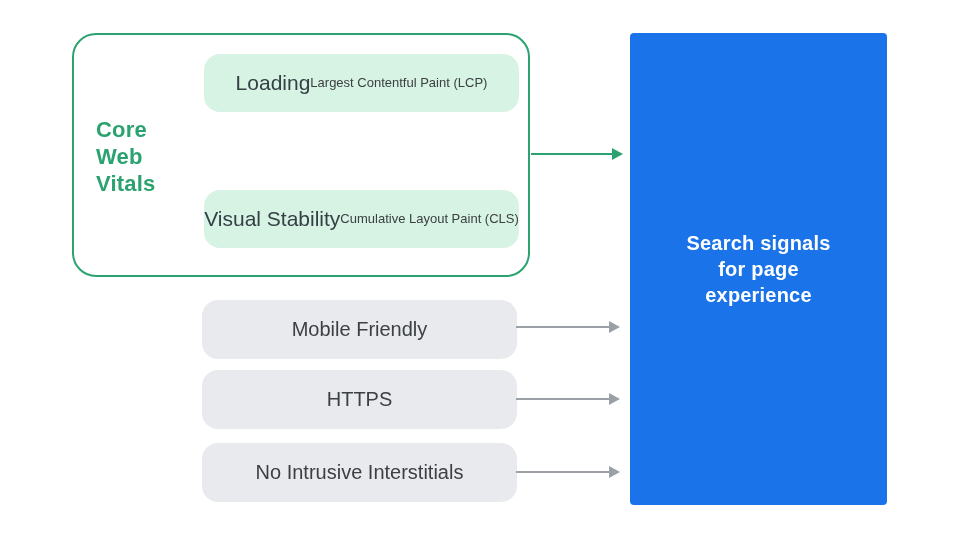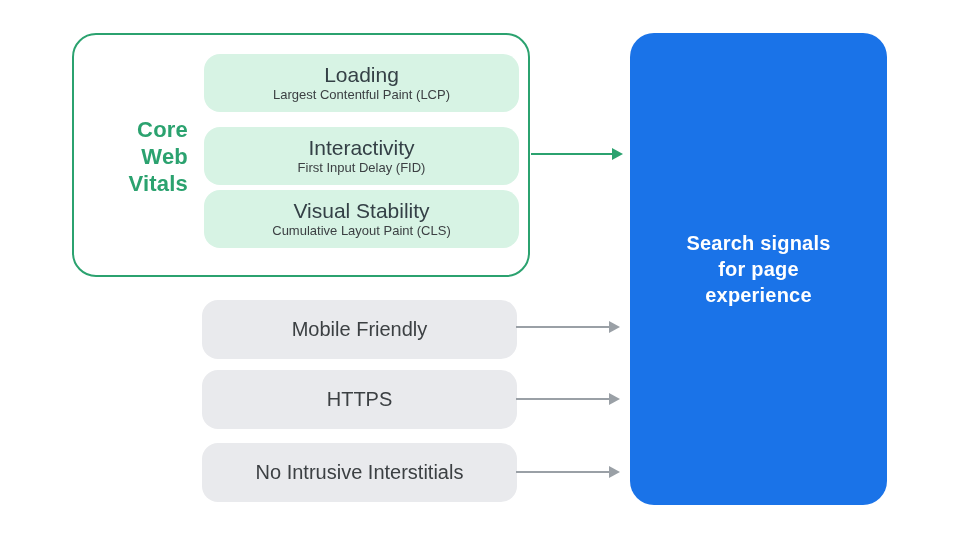--- a/index.html
+++ b/index.html
@@ -18,27 +18,27 @@
     overflow:hidden;font-family:"Liberation Sans",sans-serif;
   }
   
   .cwv-group{
     position:absolute;left:72px;top:33px;width:458px;height:244px;
     border:2px solid var(--accent-green);border-radius:24px;
     background:#ffffff;box-sizing:border-box;
   }
   .cwv-label{
     position:absolute;left:22px;top:81px;width:92px;
-    text-align:right;color:var(--accent-green);
+    text-align:left;color:var(--accent-green);
     font-size:22px;font-weight:700;line-height:27px;
     white-space:pre-line;letter-spacing:.2px;
   }
   .pill{
     position:absolute;border-radius:16px;box-sizing:border-box;
-    display:flex;flex-direction:column;align-items:center;justify-content:center;
+    display:flex;align-items:center;justify-content:center;
   }
   .pill.green{left:130px;width:315px;height:58px;background:var(--pill-green-bg);}
   .pill-title{
     color:var(--title-text);font-size:21px;font-weight:400;line-height:24px;
   }
   .pill-sub{
     color:var(--subtitle-text);font-size:13px;font-weight:400;line-height:16px;
   }
   
   .pill.gray{left:202px;width:315px;height:59px;background:var(--pill-gray-bg);}
@@ -49,21 +49,21 @@
   .arrow .head{width:0;height:0;border-top:6px solid transparent;border-bottom:6px solid transparent;}
   .arrow.green{left:531px;top:147px;width:92px;}
   .arrow.green .line{background:var(--accent-green);}
   .arrow.green .head{border-left:11px solid var(--accent-green);}
   .arrow.gray .line{background:var(--arrow-gray);}
   .arrow.gray .head{border-left:11px solid var(--arrow-gray);}
   .arrow.gray{left:516px;width:104px;}
   
   .result-box{
     position:absolute;left:630px;top:33px;width:257px;height:472px;
-    background:var(--result-blue);border-radius:24px;
+    background:var(--result-blue);border-radius:4px;
     display:flex;align-items:center;justify-content:center;
   }
   .result-label{
     color:var(--white);font-size:20px;font-weight:700;line-height:26px;
     text-align:center;white-space:pre-line;letter-spacing:.2px;
   }
 </style>
 </head>
 <body>
 
@@ -72,24 +72,20 @@
   <div class="cwv-group">
     <div class="cwv-label">Core
 Web
 Vitals</div>
 
     <div class="pill green" style="top:19px">
       <div class="pill-title">Loading</div>
       <div class="pill-sub">Largest Contentful Paint (LCP)</div>
     </div>
 
-    <div class="pill green" style="top:92px">
-      <div class="pill-title">Interactivity</div>
-      <div class="pill-sub">First Input Delay (FID)</div>
-    </div>
 
     <div class="pill green" style="top:155px">
       <div class="pill-title">Visual Stability</div>
       <div class="pill-sub">Cumulative Layout Paint (CLS)</div>
     </div>
   </div>
 
   <div class="arrow green">
     <div class="line"></div>
     <div class="head"></div>

